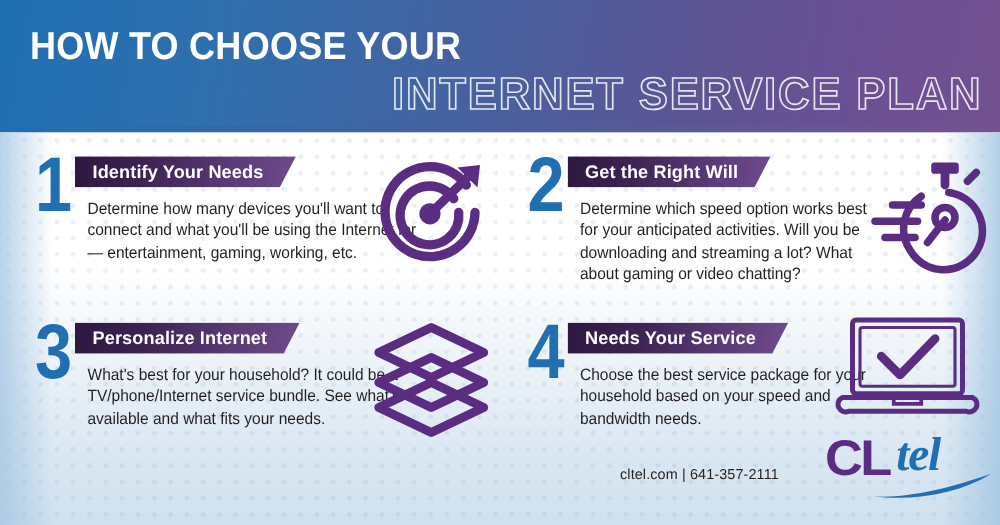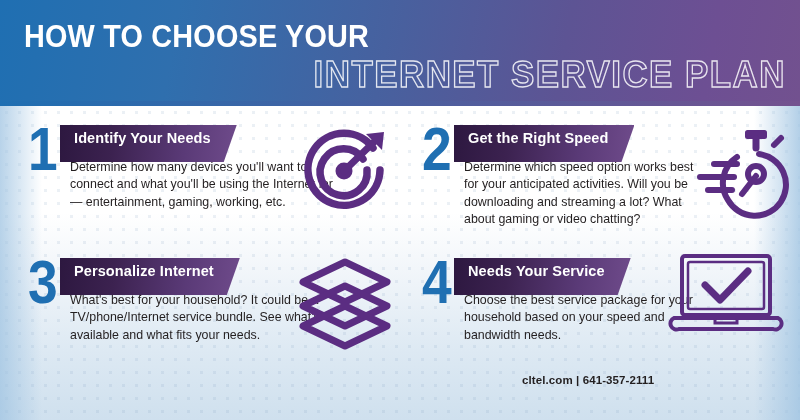--- a/index.html
+++ b/index.html
@@ -65,41 +65,41 @@
   .step-num{
     position:absolute;left:0;top:0;
     font-size:62px;font-weight:bold;color:#1f6fb2;
     line-height:54px;
     font-family:"Liberation Sans", sans-serif;
     transform:scaleX(0.86);transform-origin:left top;
     z-index:3;
   }
   .banner{
     position:absolute;left:32px;top:3px;height:25px;
-    padding:0 26px 12px 14px;
+    padding:0 26px 0 14px;
     display:flex;align-items:center;
     background:linear-gradient(95deg,#2d1840 0%,#3c2250 30%,#5a3a77 70%,#6f4b8b 100%);
     color:#ffffff;font-size:14.5px;font-weight:bold;
     letter-spacing:0.1px;white-space:nowrap;
     clip-path:polygon(0 0, 100% 0, calc(100% - 13px) 100%, 0 100%);
     z-index:2;
   }
   .body-text{
     position:absolute;left:42px;top:36px;
     font-size:13.2px;line-height:17.4px;color:#231f20;
     font-family:"Liberation Sans", sans-serif;
     transform:scaleX(0.94);transform-origin:left top;
   }
   .icon-wrap{position:absolute;}
 
   
   .footer-text{
     position:absolute;left:496px;top:374px;
-    font-size:11.5px;font-weight:bold;color:#231f20;
-    letter-spacing:0.1px;white-space:nowrap;margin-left:26px;
+    font-size:11.5px;font-weight:normal;color:#231f20;
+    letter-spacing:0.1px;white-space:nowrap;
   }
   .logo{position:absolute;left:655px;top:345px;width:140px;height:56px;}
   .logo-cl{
     position:absolute;left:5px;top:2px;
     font-size:40px;font-weight:bold;color:#5b2d82;
     letter-spacing:-2px;line-height:40px;
     transform:scaleX(1.05);transform-origin:left top;
   }
   .logo-tel{
     position:absolute;left:62px;top:-1px;
@@ -141,21 +141,21 @@
       <circle cx="44" cy="45" r="8.5" fill="#5b2d82"></circle>
       <line x1="44" y1="45" x2="76" y2="14" stroke="#5b2d82" stroke-width="7" stroke-linecap="round"></line>
       <path d="M66 8 L84 6 L82 24 Z" fill="#5b2d82"></path>
       <path d="M72 17 L84 6 L82 24 Z" fill="#ffffff" opacity="0"></path>
     </svg>
   </div>
 
   <div class="step" style="left:422px;top:122px;width:330px;">
     <div class="step-num">2</div>
     <div class="banner">
-      <span>Get the Right Speed</span>
+      <span>Get the Right Will</span>
     </div>
     <div class="body-text" style="width:250px;">Determine which speed option works best for your anticipated activities. Will you be downloading and streaming a lot? What about gaming or video chatting?</div>
   </div>
   <div class="icon-wrap" style="left:682px;top:124px;">
     <svg width="110" height="96" viewBox="0 0 110 96">
       <g stroke="#5b2d82" fill="none" stroke-width="6" stroke-linecap="round">
         <path d="M77 30 A31 31 0 1 1 46 76 A31 31 0 0 1 55 33"></path>
         <rect x="63" y="6" width="22" height="9" rx="2.5" fill="#5b2d82" stroke="none"></rect>
         <line x1="74" y1="15" x2="74" y2="24" stroke-width="7"></line>
         <line x1="92" y1="21" x2="99" y2="14" stroke-width="6"></line>
@@ -199,14 +199,21 @@
         <rect x="20" y="10" width="76" height="47" rx="2" stroke-width="2.5"></rect>
         <path d="M6 66 L110 66 A5 5 0 0 1 105 77 L11 77 A5 5 0 0 1 6 66 Z"></path>
         <path d="M47 66 L47 71 L69 71 L69 66" stroke-width="3"></path>
         <path d="M37 33 L52 48 L80 19" stroke-width="7" stroke-linecap="round" stroke-linejoin="round"></path>
       </g>
     </svg>
   </div>
 
   <div class="footer-text">cltel.com  |  641-357-2111</div>
 
+  <div class="logo">
+    <div class="logo-cl">CL</div>
+    <div class="logo-tel">tel</div>
+    <svg class="logo-swoosh" width="98" height="24" viewBox="0 0 98 24">
+      <path d="M2 20 C26 22 62 14 96 2 C70 18 34 24 2 20 Z" fill="#1f6fb2"></path>
+    </svg>
+  </div>
 
 </div>
 
 </body></html>

